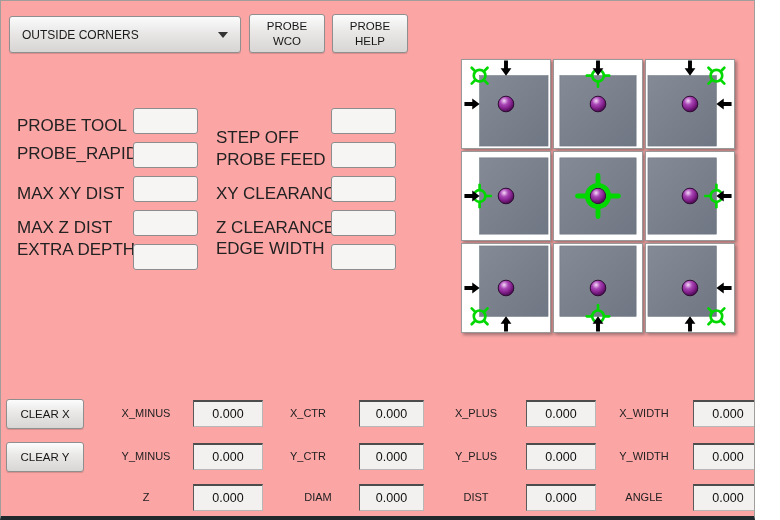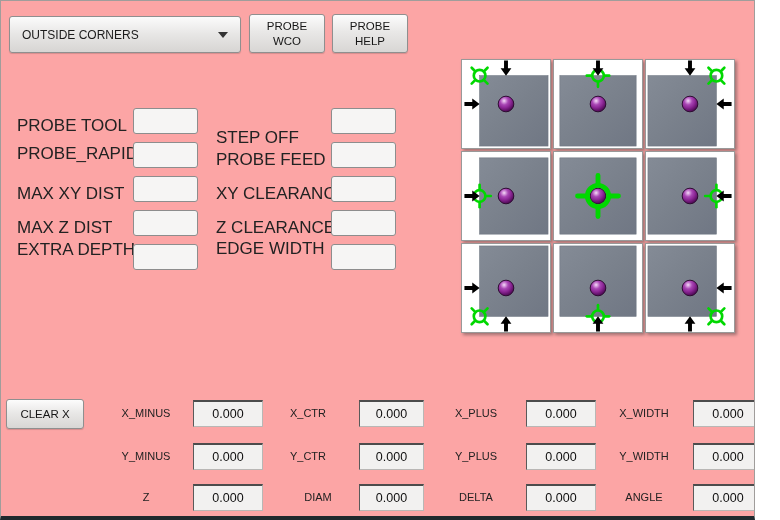--- a/index.html
+++ b/index.html
@@ -212,31 +212,34 @@
   </button>
   <span class="rlabel" style="left:100px;top:406px;">X_MINUS</span>
   <div class="rfield" style="left:192px;top:399px;">0.000</div>
   <span class="rlabel" style="left:262px;top:406px;">X_CTR</span>
   <div class="rfield" style="left:358px;top:399px;width:65px;">0.000</div>
   <span class="rlabel" style="left:430px;top:406px;">X_PLUS</span>
   <div class="rfield" style="left:525px;top:399px;">0.000</div>
   <span class="rlabel" style="left:598px;top:406px;">X_WIDTH</span>
   <div class="rfield" style="left:692px;top:399px;">0.000</div>
 
+  <button class="btn clear-btn" style="left:5px;top:441px;">
+    <span>CLEAR Y</span>
+  </button>
   <span class="rlabel" style="left:100px;top:449px;">Y_MINUS</span>
   <div class="rfield" style="left:192px;top:442px;">0.000</div>
   <span class="rlabel" style="left:262px;top:449px;">Y_CTR</span>
   <div class="rfield" style="left:358px;top:442px;width:65px;">0.000</div>
   <span class="rlabel" style="left:430px;top:449px;">Y_PLUS</span>
   <div class="rfield" style="left:525px;top:442px;">0.000</div>
   <span class="rlabel" style="left:598px;top:449px;">Y_WIDTH</span>
   <div class="rfield" style="left:692px;top:442px;">0.000</div>
 
   <span class="rlabel" style="left:100px;top:490px;">Z</span>
   <div class="rfield" style="left:192px;top:483px;">0.000</div>
   <span class="rlabel" style="left:272px;top:490px;">DIAM</span>
   <div class="rfield" style="left:358px;top:483px;width:65px;">0.000</div>
-  <span class="rlabel" style="left:430px;top:490px;">DELTA</span>
+  <span class="rlabel" style="left:430px;top:490px;">DIST</span>
   <div class="rfield" style="left:525px;top:483px;">0.000</div>
   <span class="rlabel" style="left:598px;top:490px;">ANGLE</span>
   <div class="rfield" style="left:692px;top:483px;">0.000</div>
 
 </div>
 
 </body></html>

